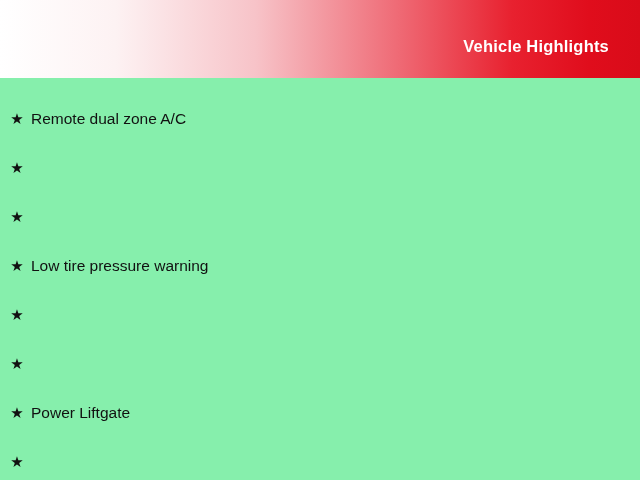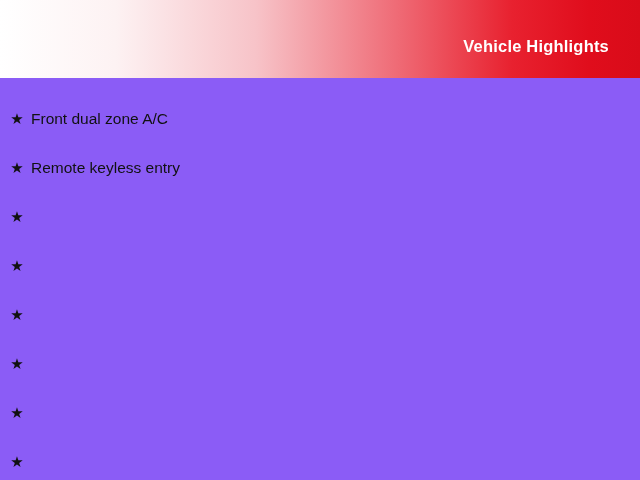--- a/index.html
+++ b/index.html
@@ -10,21 +10,21 @@
     width: 640px;
     height: 480px;
     background: #f2f2f2;
     font-family: "Liberation Sans", sans-serif;
     overflow: hidden;
   }
   .page {
     position: relative;
     width: 640px;
     height: 480px;
-    background: #8b5cf6;
+    background: #86efac;
     box-sizing: border-box;
   }
   .header-band {
     position: relative;
     width: 640px;
     height: 78px;
     background: linear-gradient(to right,
       #ffffff 0%,
       #fdf2f3 18%,
       #f7c3c8 40%,
@@ -79,47 +79,48 @@
 <div class="page">
 
   <div class="header-band">
     <div class="header-title">Vehicle Highlights</div>
   </div>
 
   <ul class="highlight-list">
 
     <li class="highlight-item">
       <span class="bullet-star">★</span>
-      <span class="item-label">Front dual zone A/C</span>
-    </li>
-
-    <li class="highlight-item">
-      <span class="bullet-star">★</span>
-      <span class="item-label">Remote keyless entry</span>
+      <span class="item-label">Remote dual zone A/C</span>
     </li>
 
     <li class="highlight-item">
       <span class="bullet-star">★</span>
     </li>
 
     <li class="highlight-item">
       <span class="bullet-star">★</span>
     </li>
 
     <li class="highlight-item">
       <span class="bullet-star">★</span>
+      <span class="item-label">Low tire pressure warning</span>
     </li>
 
     <li class="highlight-item">
       <span class="bullet-star">★</span>
     </li>
 
     <li class="highlight-item">
       <span class="bullet-star">★</span>
     </li>
 
     <li class="highlight-item">
       <span class="bullet-star">★</span>
+      <span class="item-label">Power Liftgate</span>
+    </li>
+
+    <li class="highlight-item">
+      <span class="bullet-star">★</span>
     </li>
 
   </ul>
 
 </div>
 
 </body></html>

